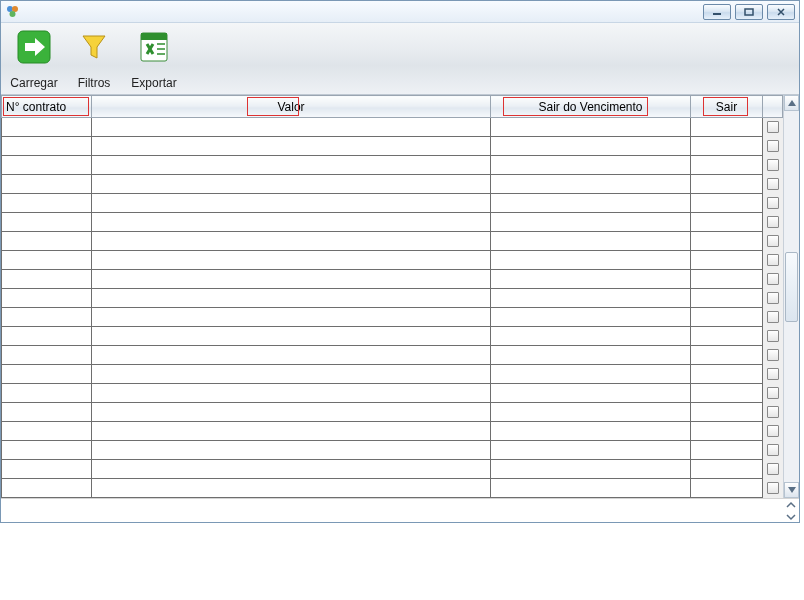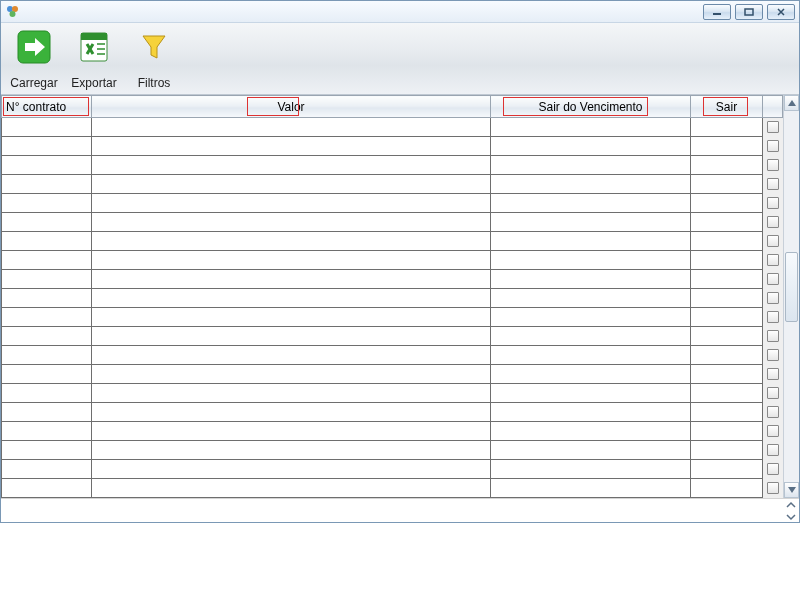--- a/index.html
+++ b/index.html
@@ -207,37 +207,37 @@
           <svg width="36" height="36" viewBox="0 0 36 36">
             <rect x="2" y="2" width="32" height="32" rx="5" fill="#3bb23b" stroke="#268b26"></rect>
             <path d="M9 14 H19 V9 L29 18 L19 27 V22 H9 Z" fill="#fff"></path>
           </svg>
         </span>
         <span class="label">Carregar</span>
       </div>
 
       <div class="toolbar-btn">
         <span class="toolbar-icon">
+          <svg width="34" height="34" viewBox="0 0 34 34">
+            <path d="M6 6 H28 L20 17 V28 L14 25 V17 Z" fill="#f6d23a" stroke="#b89218" stroke-width="1"></path>
+          </svg>
+        </span>
+        <span class="label">Filtros</span>
+      </div>
+
+      <div class="toolbar-btn">
+        <span class="toolbar-icon">
           <svg width="36" height="36" viewBox="0 0 36 36">
             <rect x="5" y="4" width="26" height="28" rx="2" fill="#fff" stroke="#3a8c3a"></rect>
             <rect x="5" y="4" width="26" height="7" fill="#2f8f2f"></rect>
             <path d="M11 15 L17 25 M17 15 L11 25" stroke="#2f8f2f" stroke-width="3"></path>
             <path d="M21 15 H29 M21 20 H29 M21 25 H29" stroke="#2f8f2f" stroke-width="1.5"></path>
           </svg>
         </span>
         <span class="label">Exportar</span>
-      </div>
-
-      <div class="toolbar-btn">
-        <span class="toolbar-icon">
-          <svg width="34" height="34" viewBox="0 0 34 34">
-            <path d="M6 6 H28 L20 17 V28 L14 25 V17 Z" fill="#f6d23a" stroke="#b89218" stroke-width="1"></path>
-          </svg>
-        </span>
-        <span class="label">Filtros</span>
       </div>
 
     </div>
 
   </div>
 
   <div class="table-wrap">
 
     <table class="grid">
       <colgroup>

